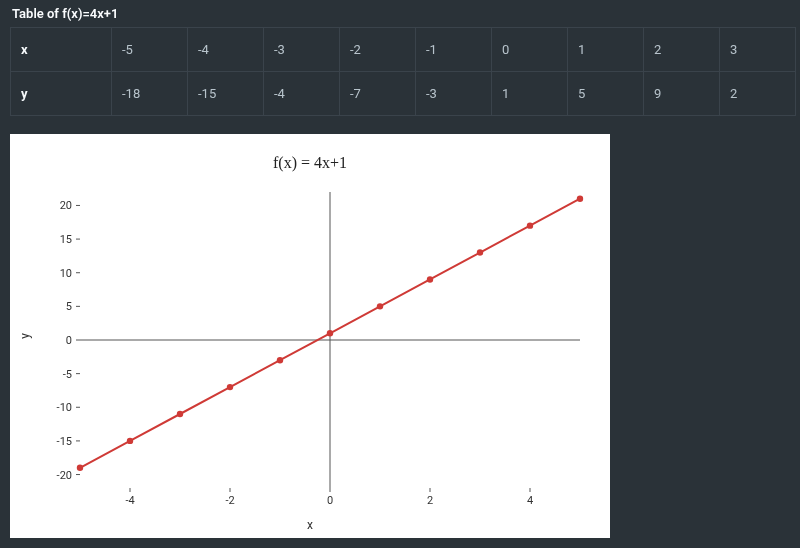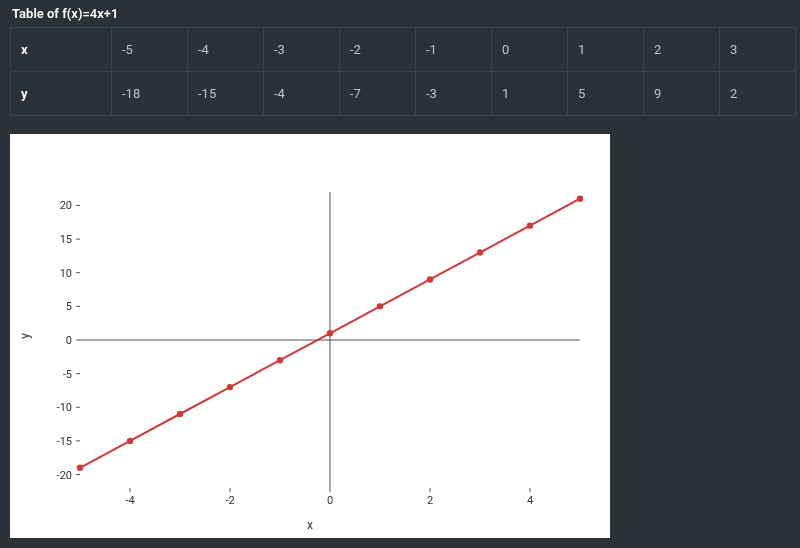--- a/index.html
+++ b/index.html
@@ -59,20 +59,21 @@
       <td>1</td>
       <td>5</td>
       <td>9</td>
       <td>2</td>
     </tr>
   </tbody>
     </table>
 
   <div class="chart-wrap">
     <div class="chart-box">
+      <div class="chart-title">f(x) = 4x+1</div>
       <div class="ylabel">y</div>
       <div class="xlabel">x</div>
       <svg class="plot" id="plot" viewBox="0 0 500 296" preserveAspectRatio="none" overflow="visible">
           <line x1="0" y1="148" x2="500" y2="148" class="axis-line"></line>
           <line x1="250" y1="0" x2="250" y2="296" class="axis-line"></line>
           <line x1="-4" y1="282.54545454545456" x2="0" y2="282.54545454545456" class="axis-line"></line>
           <text x="-8" y="286.54545454545456" class="tick-lbl-y">-20</text>
           <line x1="-4" y1="248.9090909090909" x2="0" y2="248.9090909090909" class="axis-line"></line>
           <text x="-8" y="252.9090909090909" class="tick-lbl-y">-15</text>
           <line x1="-4" y1="215.27272727272728" x2="0" y2="215.27272727272728" class="axis-line"></line>

